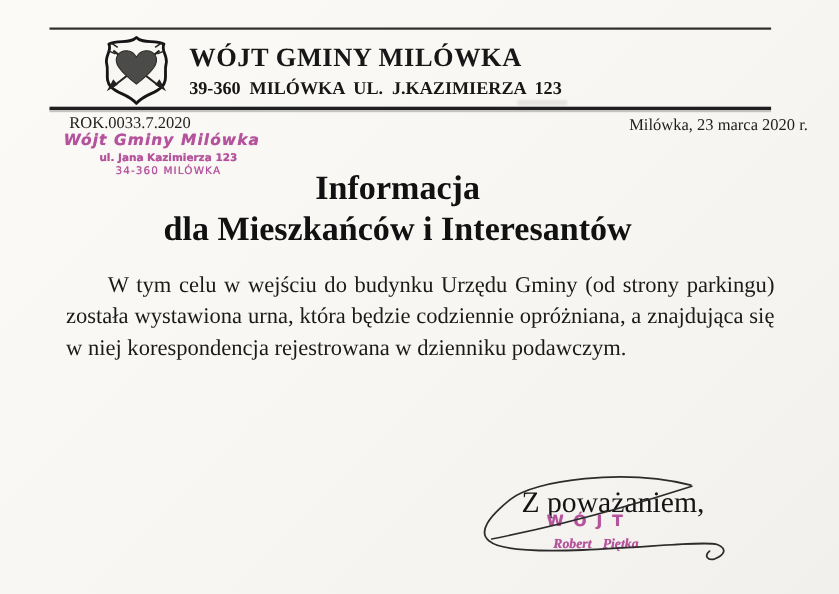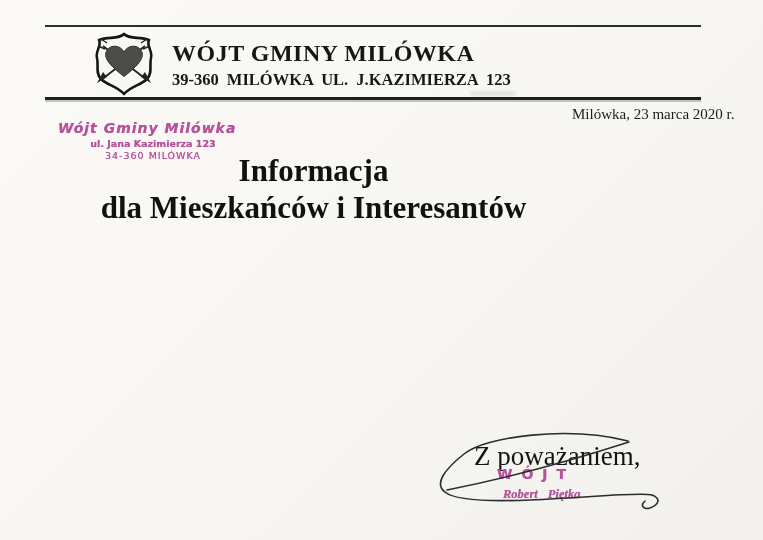--- a/index.html
+++ b/index.html
@@ -20,21 +20,21 @@
   
   #case-number{left:63px;top:104px;font-size:15px;}
   #place-date{left:572px;top:106px;width:142px;font-size:15px;text-align:center;white-space:nowrap;}
   
   #stamp-top{left:58px;top:120px;width:190px;text-align:center;color:#b4539b;
     text-shadow:0 0 .7px #c06bab;}
   #stamp-top .s1{font-family:"DejaVu Sans",sans-serif;font-weight:bold;font-style:italic;font-size:14px;letter-spacing:1px;text-align:left;}
   #stamp-top .s2{font-family:"DejaVu Sans",sans-serif;font-weight:bold;font-size:9.5px;margin-top:2px;}
   #stamp-top .s3{font-family:"DejaVu Sans",sans-serif;font-weight:normal;font-size:9.5px;letter-spacing:1px;margin-top:1px;}
   
-  #title{left:0;top:152px;width:627px;text-align:center;font-weight:bold;line-height:37px;color:#111;}
+  #title{left:0;top:152px;width:627px;text-align:center;font-weight:bold;line-height:37px;color:#111;padding-left:48px;}
   #title .t1,#title .t2{font-size:31px;}
   
   #body-text{left:60px;top:245px;width:644px;font-size:20.5px;line-height:29px;text-align:justify;color:#1a1a1a;}
   #body-text p{margin:0;text-indent:38px;}
   
   #closing{left:474px;top:441px;font-size:27px;color:#141414;}
   #stamp-title{left:497px;top:466px;font-family:"DejaVu Sans",sans-serif;font-size:14px;font-weight:bold;
     letter-spacing:9px;color:#b4539b;text-shadow:0 0 .7px #c06bab;}
   #stamp-name{left:503px;top:487px;font-size:12.5px;font-weight:bold;font-style:italic;word-spacing:7px;
     color:#b4539b;text-shadow:0 0 .7px #c06bab;}
@@ -58,34 +58,36 @@
   </svg>
 
   <div id="org" class="abs">
     <div class="name">WÓJT GMINY MILÓWKA</div>
     <div class="addr">39-360 MILÓWKA UL. J.KAZIMIERZA 123</div>
   </div>
 
   <div id="rule-bottom" class="abs"></div>
   <div id="smudge" class="abs"></div>
 
+  <div id="case-number" class="abs">ROK.0033.7.2020</div>
   <div id="place-date" class="abs">Milówka, 23 marca 2020 r.</div>
 
   <div id="stamp-top" class="abs">
     <div class="s1">Wójt Gminy Milówka</div>
     <div class="s2">ul. Jana Kazimierza 123</div>
     <div class="s3">34-360 MILÓWKA</div>
   </div>
 
   <div id="title" class="abs">
     <div class="t1">Informacja</div>
     <div class="t2">dla Mieszkańców i Interesantów</div>
   </div>
 
   <div id="body-text" class="abs">
+    <p>W tym celu w wejściu do budynku Urzędu Gminy (od strony parkingu) została wystawiona urna, która będzie codziennie opróżniana, a znajdująca się w niej korespondencja rejestrowana w dzienniku podawczym.</p>
   </div>
 
   <div id="closing" class="abs">Z poważaniem,</div>
   <div id="stamp-title" class="abs">WÓJT</div>
   <div id="stamp-name" class="abs">Robert Piętka</div>
 
   <svg id="signature-svg" class="abs" width="250" height="100" viewBox="0 0 250 100">
     <path d="M 200,17 C 140,2 58,12 36,30 C 16,46 6,60 17,68 C 25,75 52,78 102,76 C 167,73 212,68 224,71 C 234,75 230,81 222,84 C 215,86 212,81 217,77" fill="none" stroke="#2c2c2c" stroke-width="1.6" stroke-linecap="round"></path>
     <path d="M 19,66 C 80,54 145,36 201,18" fill="none" stroke="#2c2c2c" stroke-width="1.5" stroke-linecap="round"></path>
   </svg>

